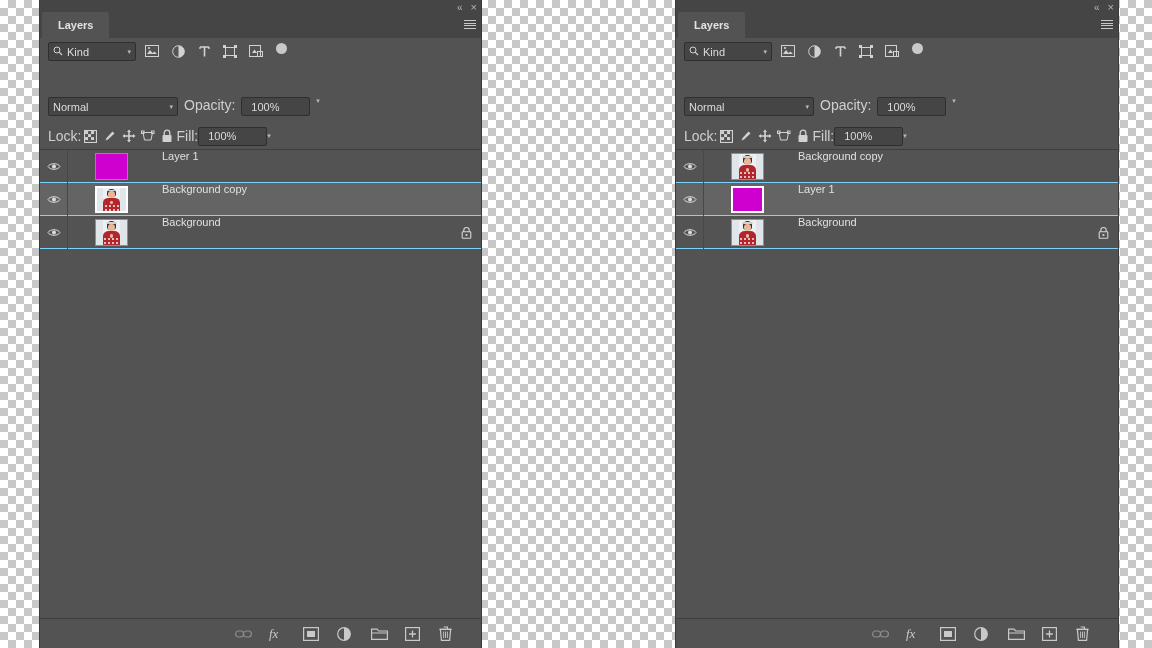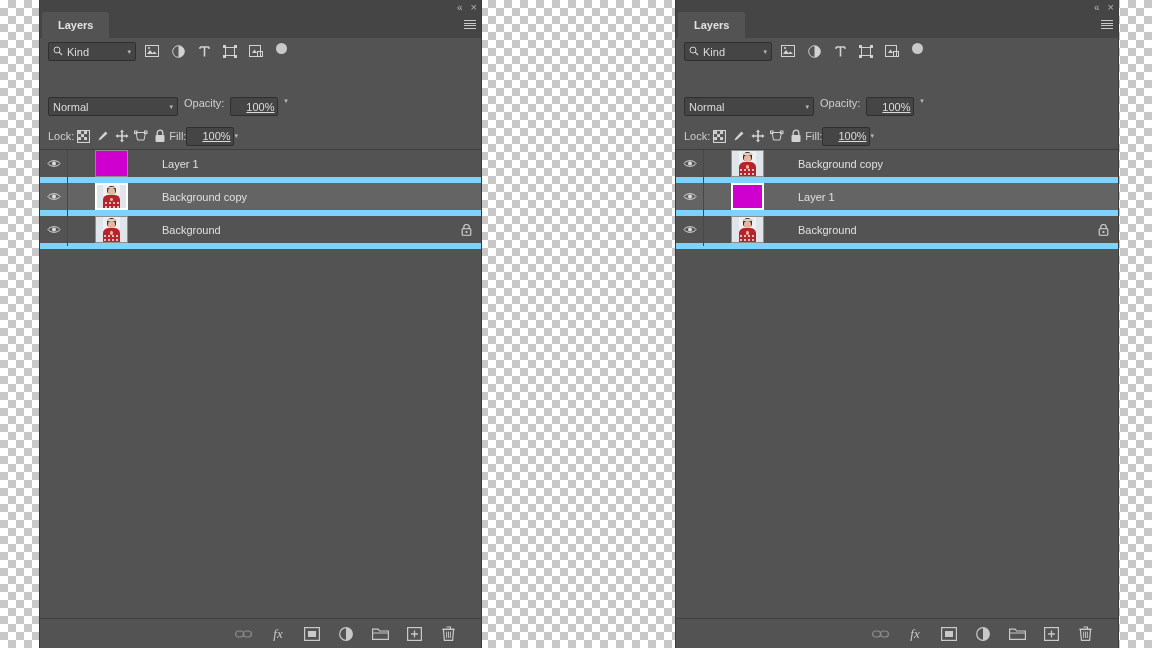--- a/index.html
+++ b/index.html
@@ -115,29 +115,29 @@
   .blend-select {
     width: 130px; height: 19px;
     background: #454545;
     border: 1px solid #2f2f2f;
     border-radius: 2px;
     display: flex; align-items: center;
     padding: 0 4px;
     font-size: 11px; color: #dcdcdc;
   }
   .blend-select .lbl { flex: 1; }
-  .field-label { font-size: 11px; color: #cfcfcf; white-space: nowrap; }
+  .field-label { font-size: 14px; color: #cfcfcf; white-space: nowrap; }
   .num-field {
-    width: 48px; height: 19px;
+    width: 69px; height: 19px;
     background: #454545;
     border: 1px solid #2f2f2f;
     border-radius: 2px;
     display: flex; align-items: center;
-    padding: 0 15px;
-    font-size: 11px; color: #dcdcdc; text-decoration: underline;
+    padding: 0 9px;
+    font-size: 11px; color: #dcdcdc;
   }
   .num-field .lbl { flex: 1; }
   .caret { font-size: 7px; color: #b9b9b9; }
 
   
   .lock-row {
     height: 26px; flex: 0 0 auto;
     display: flex; align-items: center;
     padding: 0 8px; 
   }
@@ -151,22 +151,21 @@
   .layer-list {
     flex: 1 1 auto;
     background: #535353;
     border-top: 1px solid #3e3e3e;
     overflow: hidden;
     position: relative;
   }
   .layer-row {
     height: 33px;
     display: flex;
-    align-items: center;
-    border-bottom: 6px solid #7dd3fc;
+    border-bottom: 1px solid #7dd3fc;
     position: relative;
     gap: 21px;
   }
   .layer-row.selected { background: #646464; }
   .eye-cell {
     width: 28px; height: 33px;
     display: flex; align-items: center; justify-content: center;
     border-right: 1px solid #484848;
   }
   .eye-cell svg { display: block; }
@@ -219,21 +218,21 @@
     background: #535353;
     border-top: 1px solid #3e3e3e;
     display: flex;
     align-items: center;
     justify-content: flex-end;
     gap: 16px;
     padding-right: 24px;
   }
   .bicon {
     width: 18px; height: 18px;
-    display: flex; align-items: center; justify-content: center;
+    display: flex; align-items: center; 
     color: #c9c9c9;
   }
   .bicon svg { display: block; }
   .bicon.dim { color: #8d8d8d; }
   .fx-text { font-size: 13px; font-style: italic; font-family: "Liberation Serif", serif; }
 </style>
 </head>
 <body>
 
   <div class="panel left">

